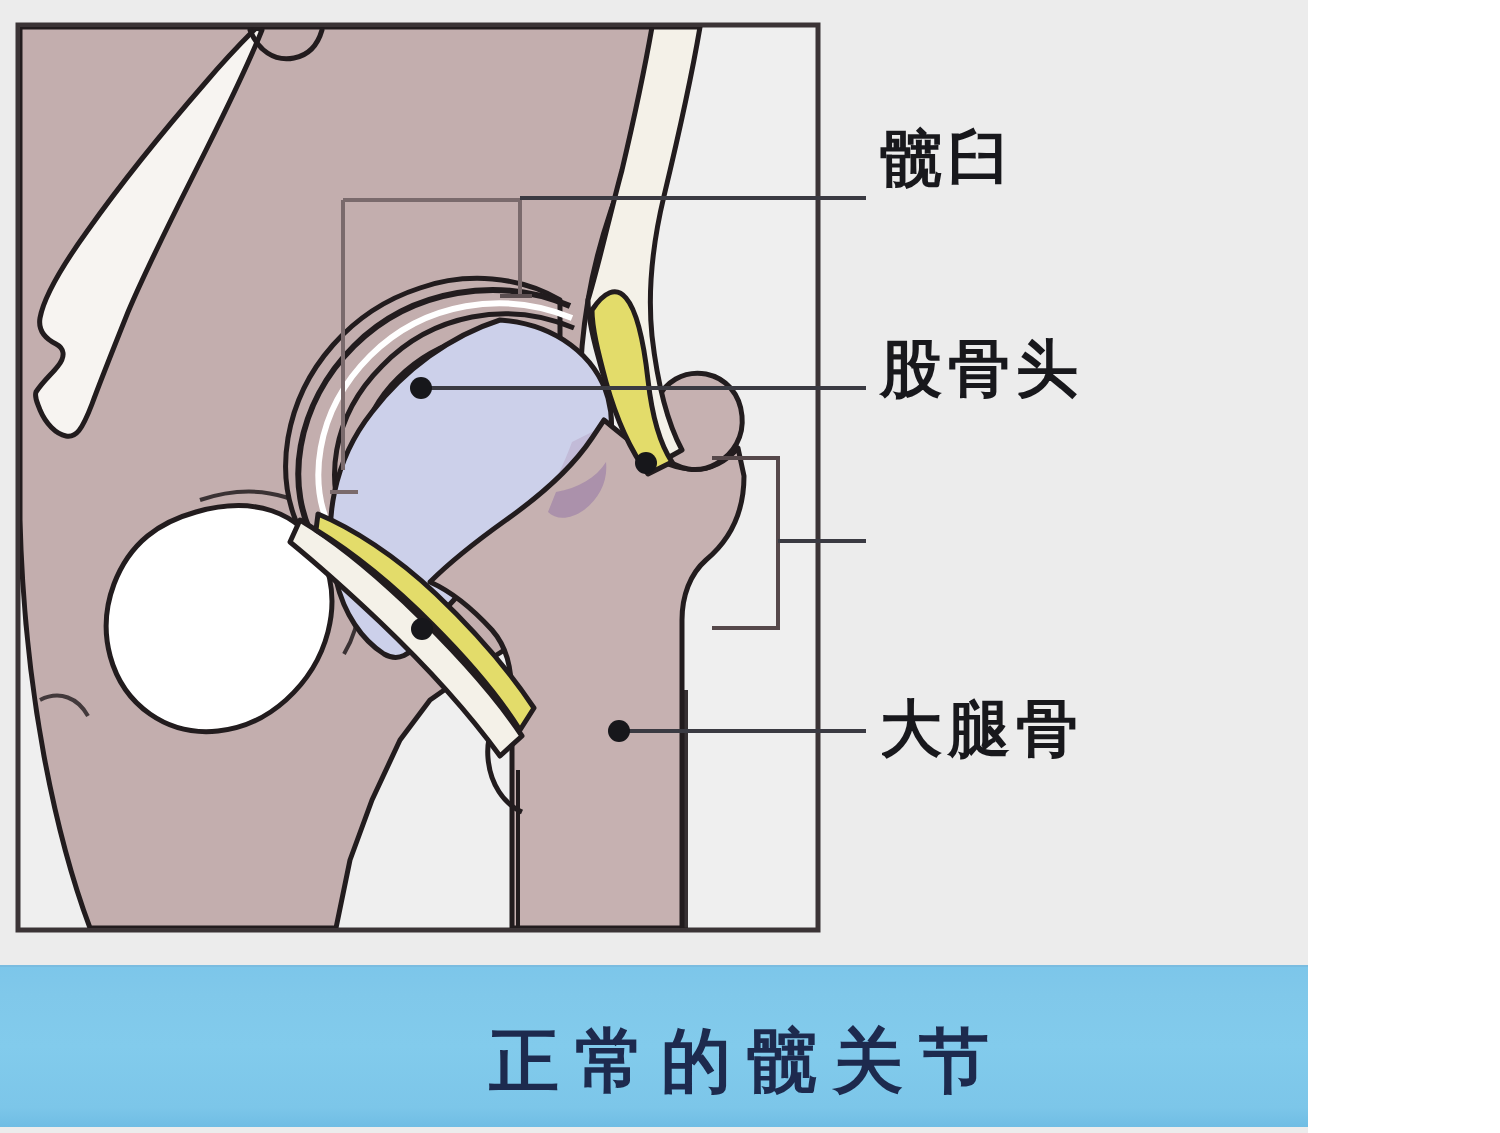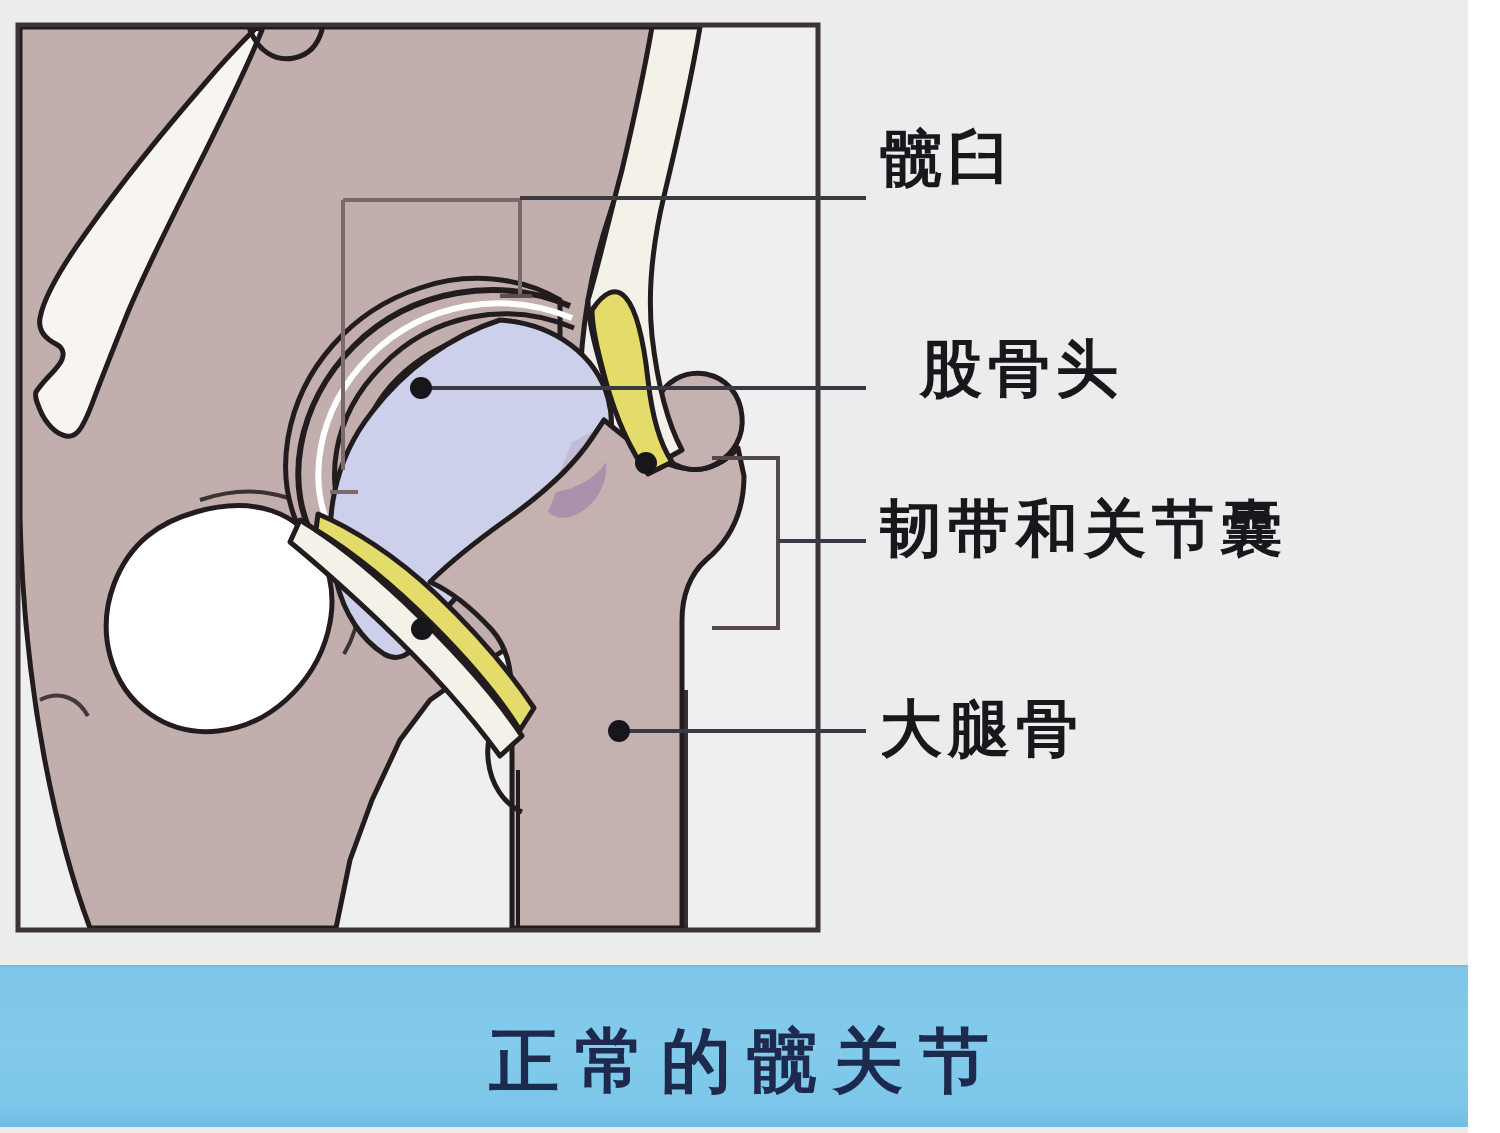--- a/index.html
+++ b/index.html
@@ -2,21 +2,21 @@
 <html><head>
 <meta charset="utf-8">
 <style>
   html, body {
     margin: 0;
     padding: 0;
     background: #ffffff;
   }
   #page {
     position: relative;
-    width: 1468px;
+    width: 1308px;
     height: 1133px;
     background: #ececec;
     overflow: hidden;
     font-family: "DejaVu Sans", "Liberation Sans", sans-serif;
   }
   #illustration {
     position: absolute;
     left: 0;
     top: 0;
     width: 1500px;
@@ -26,21 +26,21 @@
     position: absolute;
     color: #18181c;
     font-family: "DejaVu Sans", "Liberation Sans", sans-serif;
     font-weight: 700;
     font-size: 62px;
     letter-spacing: 6px;
     line-height: 1;
     white-space: nowrap;
   }
   #label-acetabulum { left: 880px; top: 128px; }
-  #label-femoral-head { left: 880px; top: 338px; margin-left: 40px; }
+  #label-femoral-head { left: 880px; top: 338px; }
   #label-ligaments { left: 880px; top: 498px; }
   #label-femur { left: 880px; top: 698px; text-align: right; }
 
   #caption-bar {
     position: absolute;
     left: 0;
     top: 965px;
     width: 1478px;
     height: 162px;
     background: linear-gradient(180deg, #7cc6ea 0%, #80c8ea 18%, #82cbec 50%, #7cc6e9 88%, #6fbde4 100%);
@@ -232,21 +232,20 @@
     <circle cx="422" cy="629" r="11" fill="#17171b"></circle>
 
     <line x1="619" y1="731" x2="866" y2="731" stroke="#3a3a42" stroke-width="4"></line>
     <circle cx="619" cy="731" r="11" fill="#17171b"></circle>
   </svg>
 
   <div class="label" id="label-acetabulum">髋臼</div>
 
   <div class="label" id="label-femoral-head">股骨头</div>
 
-  <div class="label" id="label-ligaments">韧带和关节囊</div>
 
   <div class="label" id="label-femur">大腿骨</div>
 
   <div id="caption-bar">
     <div id="caption-text">正常的髋关节</div>
   </div>
 
 </div>
 
 </body></html>

